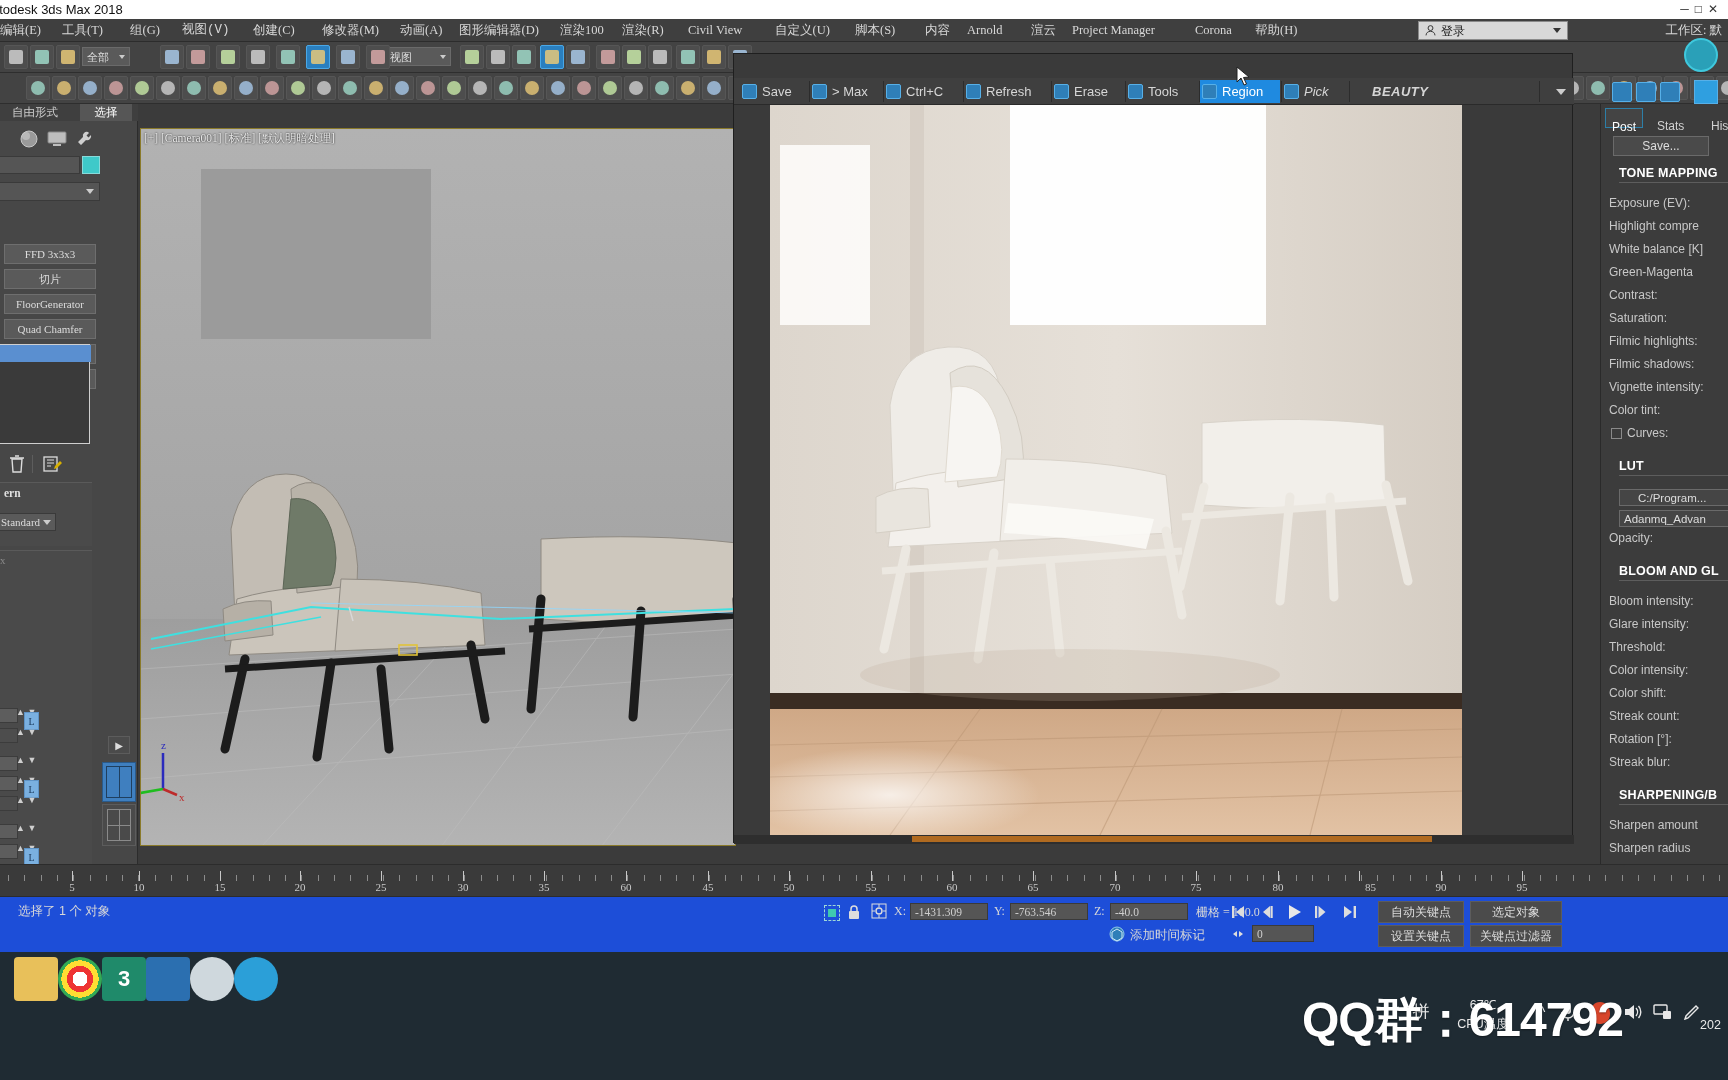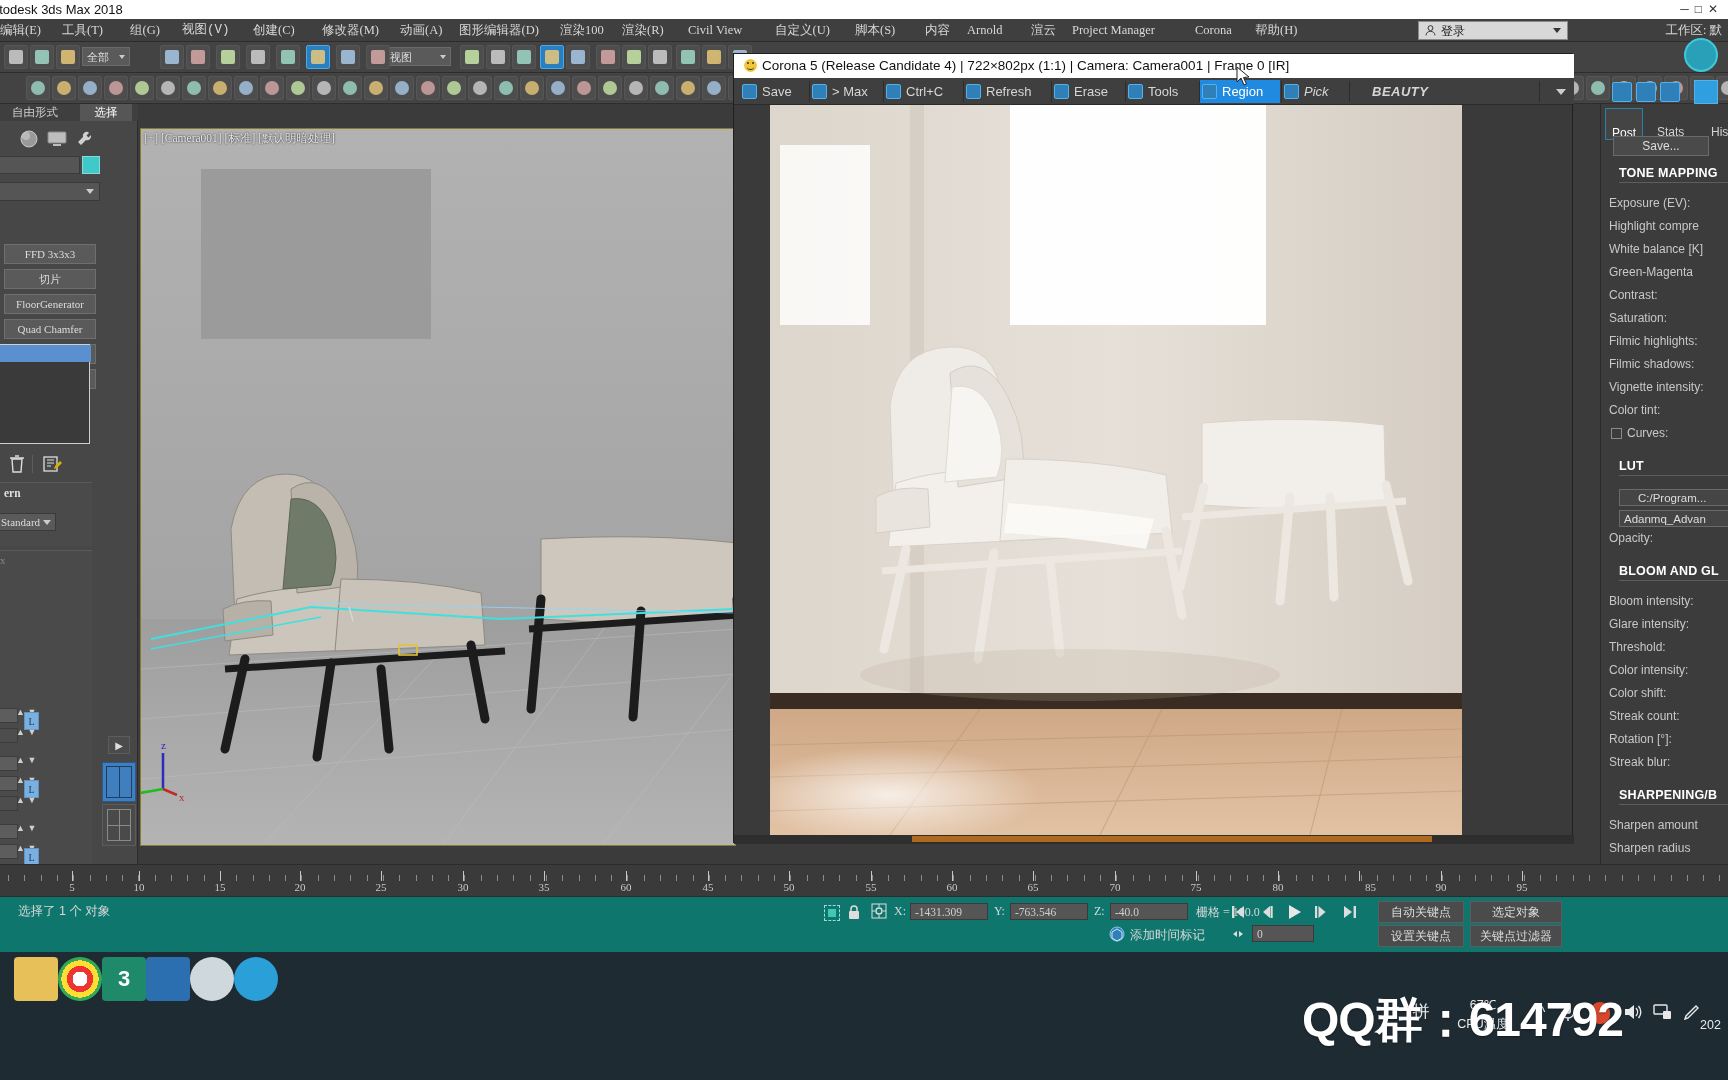--- a/index.html
+++ b/index.html
@@ -73,21 +73,21 @@
   
   .viewport { position:absolute; left:140px; top:128px; width:596px; height:718px;
     background:#a8a8a8; border:1px solid #8a7a2a; overflow:hidden;}
   .vp-label { position:absolute; left:144px; top:131px; color:#e8e8e8; font-size:11.5px;
     font-family:"Liberation Serif", serif; z-index:5; text-shadow:0 0 2px #000;}
 
   
   .rightpanel { position:absolute; right:0; top:104px; width:128px; height:790px;
     background:#3c3c3c; border-left:1px solid #2a2a2a;}
   .rp-tab { position:absolute; top:4px; height:20px; line-height:19px; font-size:12px;
-    color:#d2d2d2; padding:15px 6px; font-family:"Liberation Sans", sans-serif;}
+    color:#d2d2d2; padding:9px 6px; font-family:"Liberation Sans", sans-serif;}
   .rp-tab.sel { border:1px solid #2d7fa8; color:#fff; background:#444;}
   .rp-savebtn { position:absolute; left:12px; top:32px; width:96px; height:20px;
     background:#4a4a4a; border:1px solid #6a6a6a; color:#ddd; font-size:12px;
     text-align:center; line-height:19px;}
   .rp-head { position:absolute; left:8px; color:#fff; font-size:12.5px; font-weight:bold;
     letter-spacing:0.2px; white-space:nowrap;}
   .rp-hr { position:absolute; left:18px; height:1px; background:#5d5d5d;}
   .rp-lbl { position:absolute; left:8px; color:#c8c8c8; font-size:12px; white-space:nowrap;}
   .rp-chk { position:absolute; width:11px; height:11px; border:1px solid #8a8a8a; background:#3c3c3c;}
   .rp-txtfield { position:absolute; height:17px; background:#454545; border:1px solid #6a6a6a;
@@ -124,21 +124,21 @@
   .tb-tick { position:absolute; top:10px; width:1px; height:6px; background:#8c8c8c;}
   .tb-tick.maj { top:6px; height:10px; background:#c8c8c8;}
   .tb-num { position:absolute; top:16px; color:#c8c8c8; font-size:11px;
     font-family:"Liberation Serif", serif; transform:translateX(-50%);}
   .frame-field { position:absolute; left:0; top:844px; width:62px; height:18px;
     background:#5d5d5d; border:1px solid #3c3c3c; color:#ddd; font-size:11px;
     line-height:17px; padding-left:3px; font-family:"Liberation Serif", serif;}
 
   
   .statusbar { position:absolute; left:0; top:896px; width:1728px; height:56px;
-    background:#0f766e; border-top:1px solid #2c2c2c;}
+    background:#1d4ed8; border-top:1px solid #2c2c2c;}
   .st-text { position:absolute; color:#d8d8d8; font-size:12.5px; white-space:nowrap;}
   .st-field { position:absolute; height:17px; background:#555; border:1px solid #3a3a3a;
     color:#cfcfcf; font-size:11.5px; line-height:16px; padding-left:4px;
     font-family:"Liberation Serif", serif;}
   .st-btn { position:absolute; background:#4b4b4b; border:1px solid #5c5c5c; color:#ddd;
     font-size:12px; text-align:center;}
 
   
   .taskbar { position:absolute; left:0; top:952px; width:1728px; height:128px;
     background:#1f2b33;}
@@ -687,23 +687,20 @@
     </div>
 </div>
 
 <div style="position:absolute;right:96px;top:82px;width:20px;height:20px;background:#2f7fb8;border:1px solid #57b0e8;border-radius:2px;"></div>
 <div style="position:absolute;right:72px;top:82px;width:20px;height:20px;background:#2f7fb8;border:1px solid #57b0e8;border-radius:2px;"></div>
 <div style="position:absolute;right:48px;top:82px;width:20px;height:20px;background:#2f7fb8;border:1px solid #57b0e8;border-radius:2px;"></div>
 <div style="position:absolute;right:10px;top:80px;width:24px;height:24px;background:#2f9fe0;border:1px solid #57b0e8;"></div>
 <div style="position:absolute;right:10px;top:38px;width:34px;height:34px;border-radius:50%;background:#2aa0b8;border:2px solid #3fc8dd;"></div>
 
 <div class="vfb">
-  <div class="vfb-title">
-    <span class="smiley"></span><span>Corona 5 (Release Candidate 4) | 722×802px (1:1) | Camera: Camera001 | Frame 0 [IR]</span>
-  </div>
   <div class="vfb-toolbar">
       <div class="vfb-tb" style="left: 6px; width: 68px;"><span class="gi"></span><span>Save</span></div>
       <div class="vfb-sep" style="left: 75px;"></div>
       <div class="vfb-tb" style="left: 76px; width: 72px;"><span class="gi"></span><span>&gt; Max</span></div>
       <div class="vfb-sep" style="left: 149px;"></div>
       <div class="vfb-tb" style="left: 150px; width: 78px;"><span class="gi"></span><span>Ctrl+C</span></div>
       <div class="vfb-sep" style="left: 229px;"></div>
       <div class="vfb-tb" style="left: 230px; width: 86px;"><span class="gi"></span><span>Refresh</span></div>
       <div class="vfb-sep" style="left: 317px;"></div>
       <div class="vfb-tb" style="left: 318px; width: 72px;"><span class="gi"></span><span>Erase</span></div>

